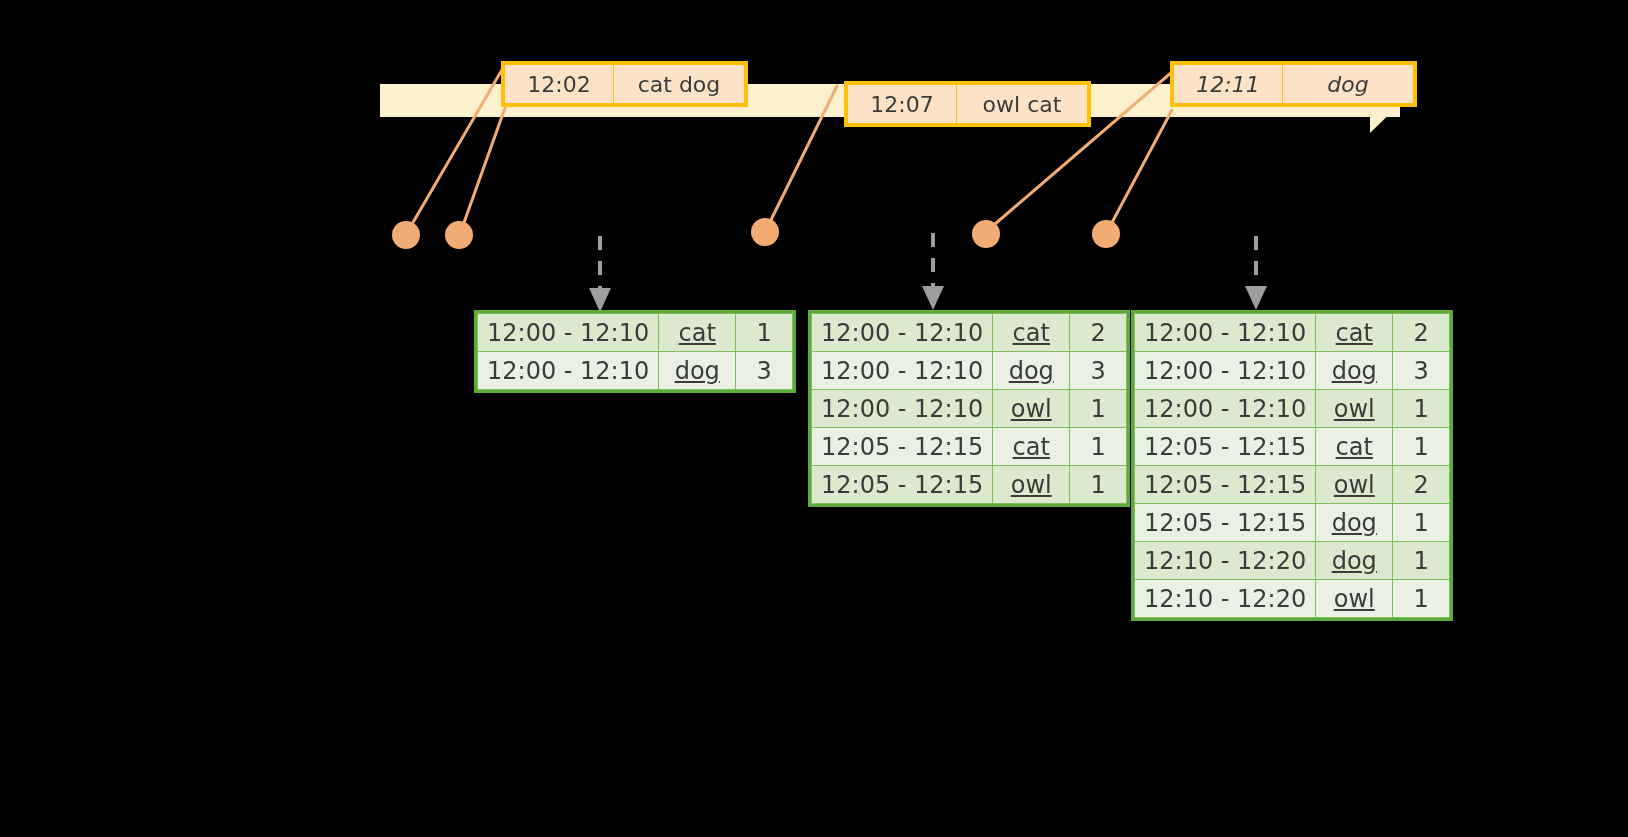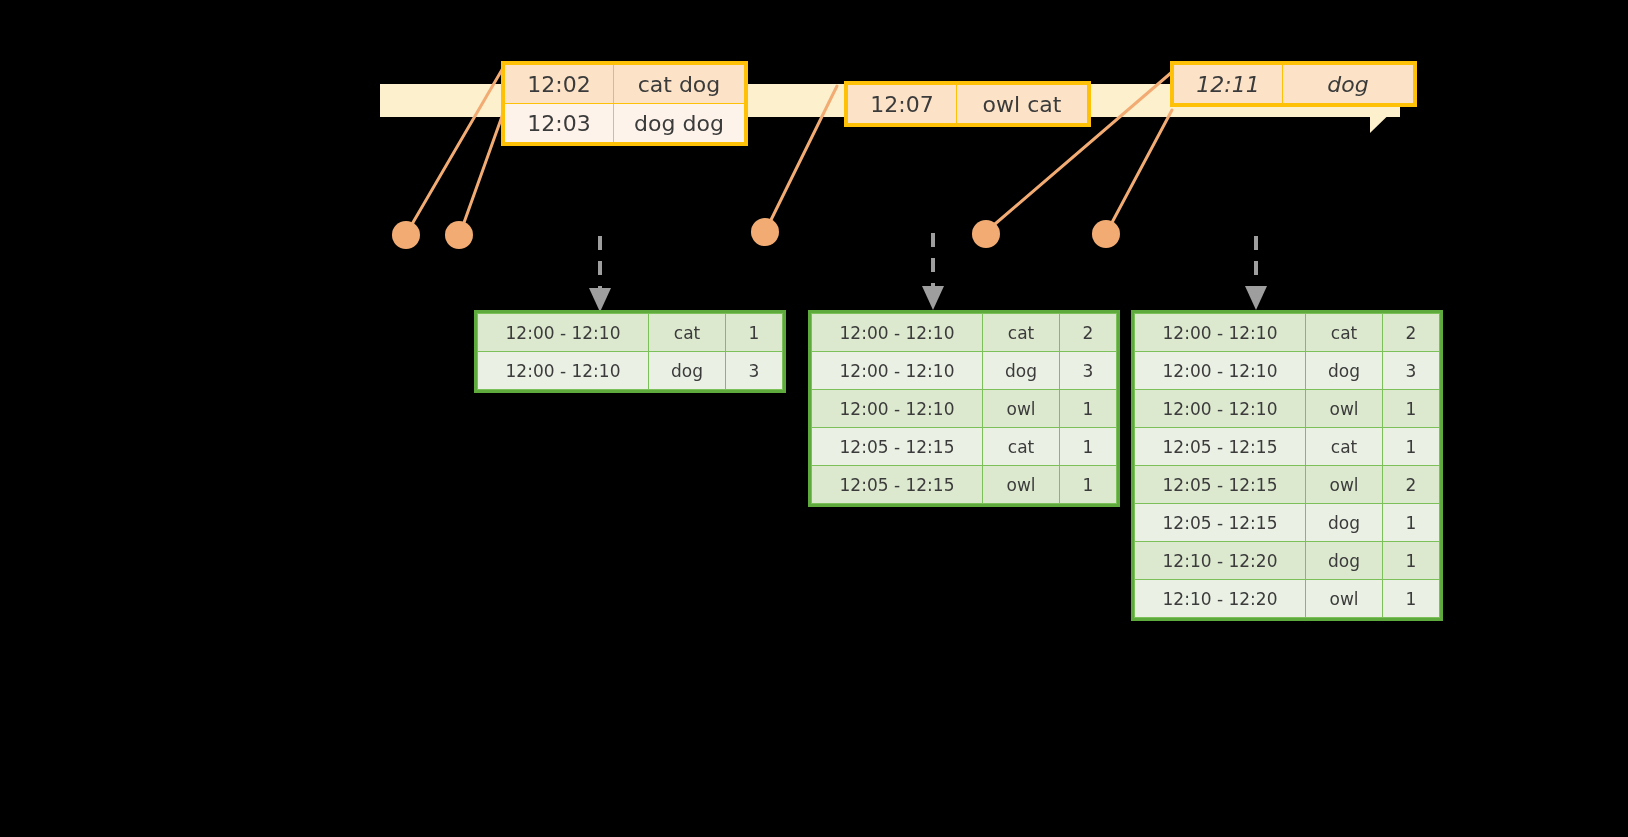--- a/index.html
+++ b/index.html
@@ -73,32 +73,32 @@
     border: 3px solid #5faa3c;
     box-sizing: border-box;
     background: #ffffff;
   }
   .result-table table {
     border-collapse: collapse;
     width: 100%;
   }
   .result-table td {
     border: 1.5px solid #7cc05a;
-    font-size: 17px;
+    font-size: 24px;
     color: #3b3b3b;
     text-align: center;
     height: 37px;
     padding: 0 9px;
     white-space: nowrap;
     font-family: "DejaVu Sans", "Liberation Sans", sans-serif;
   }
   .result-table tr:nth-child(odd) td { background: #dce9cf; }
   .result-table tr:nth-child(even) td { background: #eaf1e4; }
   .result-table td.win-cell { width: 152px; }
-  .result-table td.word-cell { width: 58px; }
+  .result-table td.word-cell { width: 58px; text-decoration: underline; }
   .result-table td.count-cell { width: 38px; }
 </style>
 </head>
 <body>
 
 <div id="stage">
 
   <div class="timeline-bar"></div>
 
   <svg class="layer" viewBox="0 0 1628 837">
@@ -140,24 +140,20 @@
     </g>
   </svg>
 
   <div class="event-table" style="left:501px; top:61px;">
     <table>
       <tbody>
           <tr>
         <td class="time-cell">12:02</td>
         <td class="words-cell">cat dog</td>
       </tr>
-      <tr>
-        <td class="time-cell">12:03</td>
-        <td class="words-cell">dog dog</td>
-      </tr>
     </tbody>
       </table>
   </div>
 
   <div class="event-table" style="left:836px; top:81px;margin-left:8px;">
     <table>
       <tbody>
           <tr>
         <td class="time-cell">12:07</td>
         <td class="words-cell">owl cat</td>

